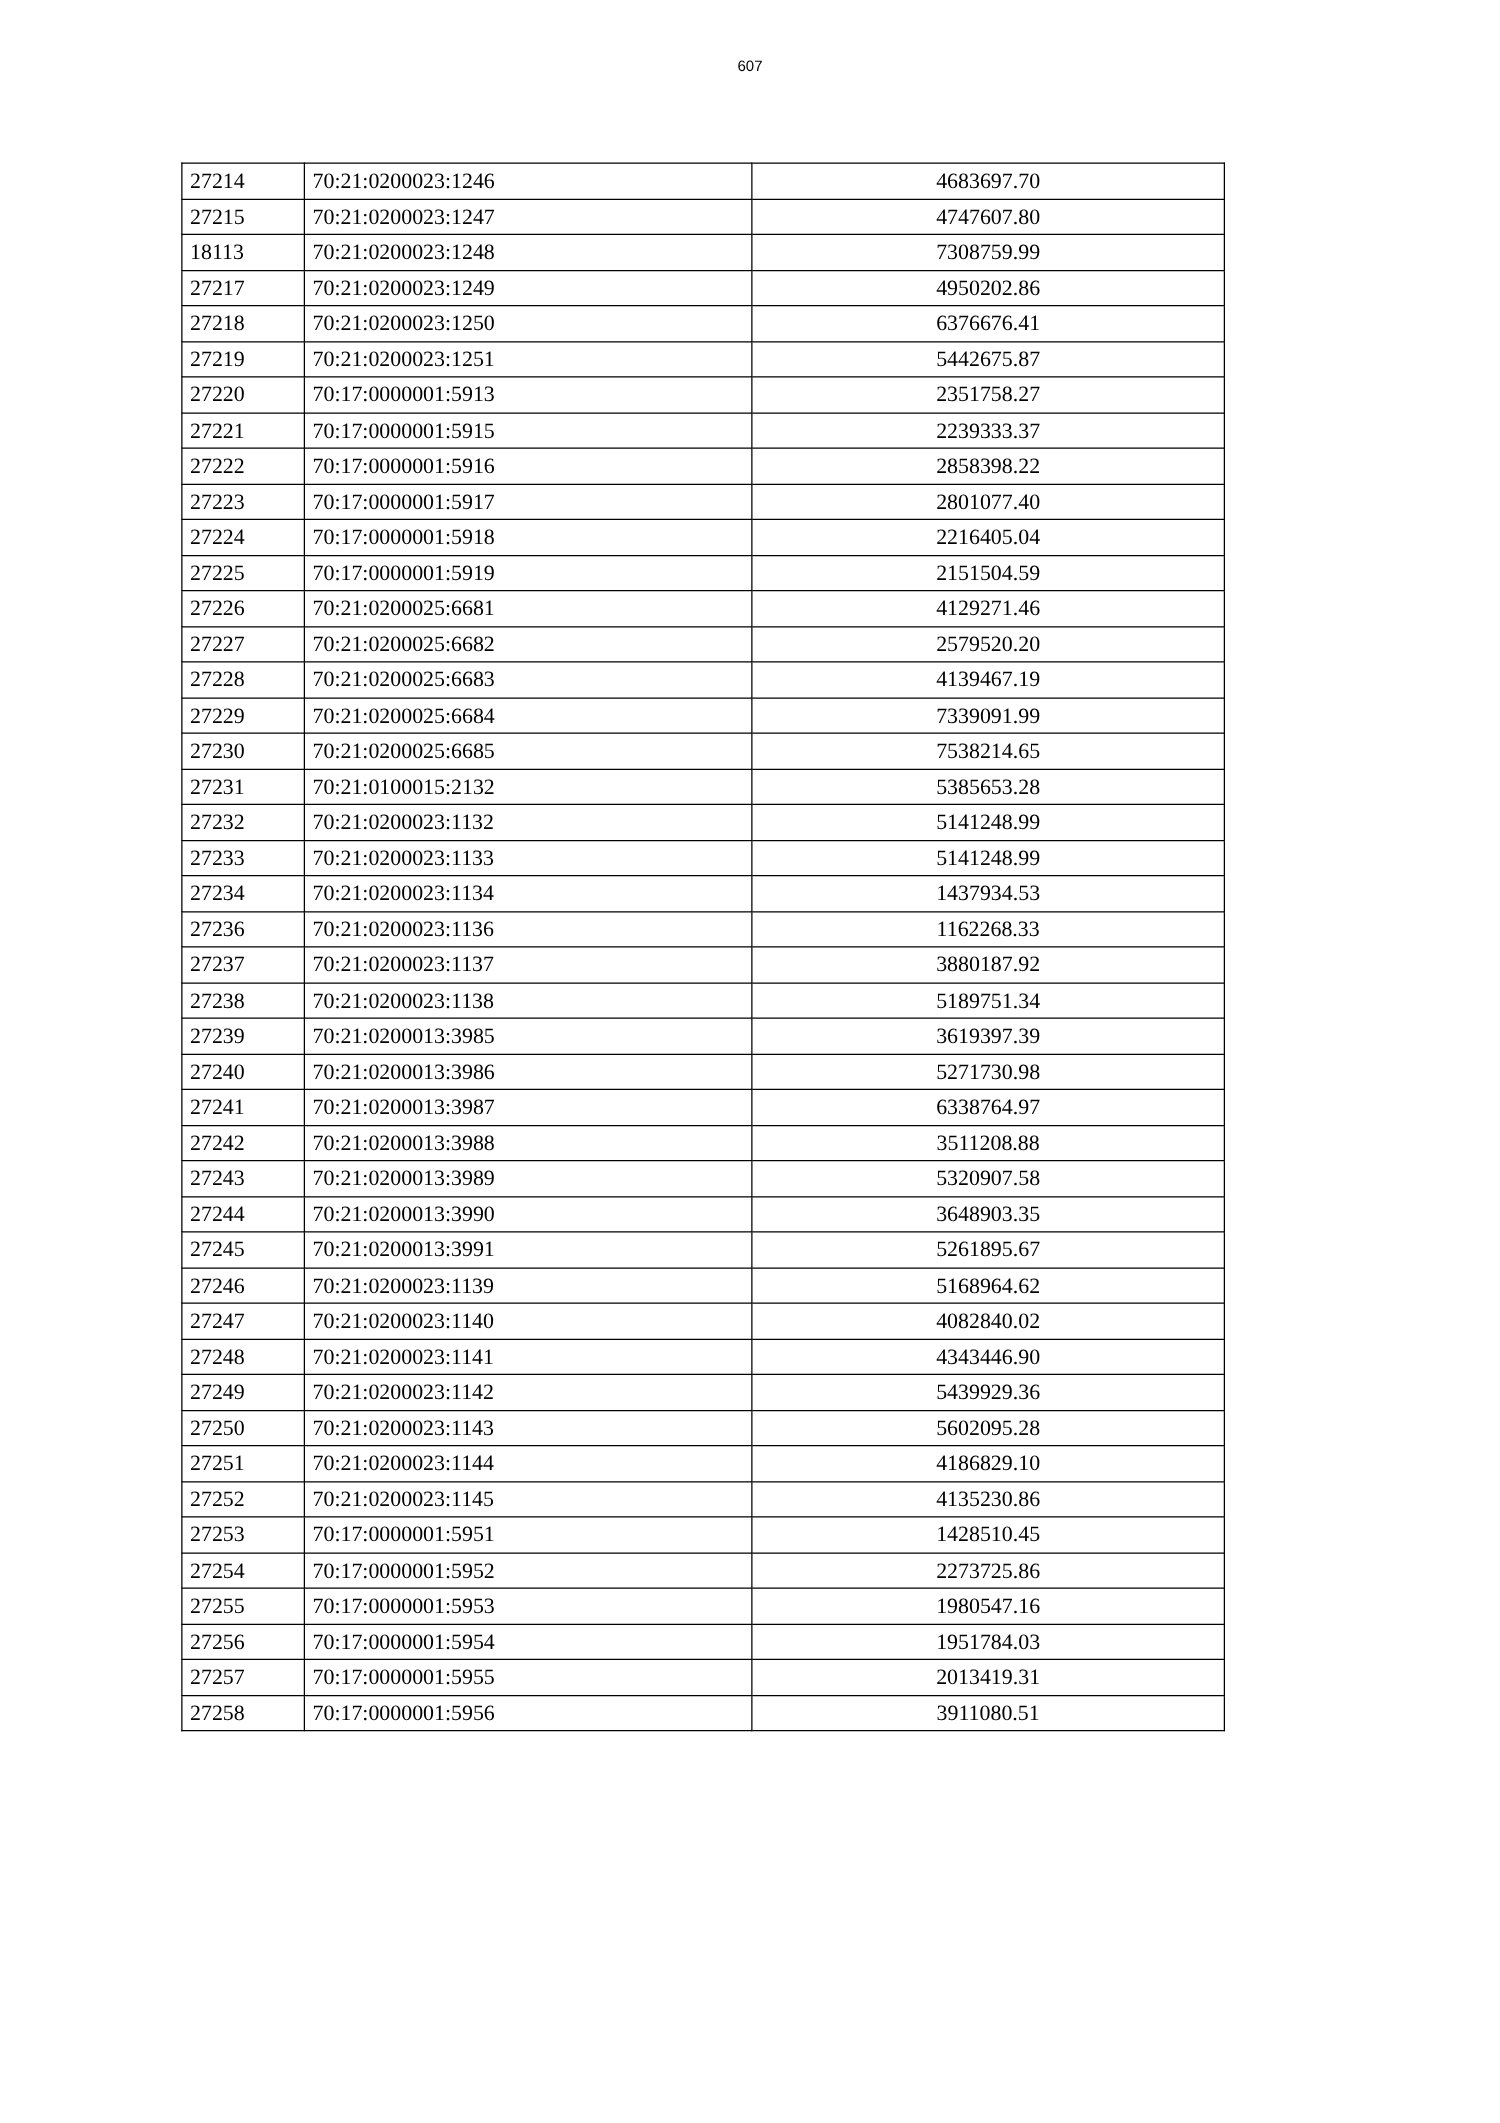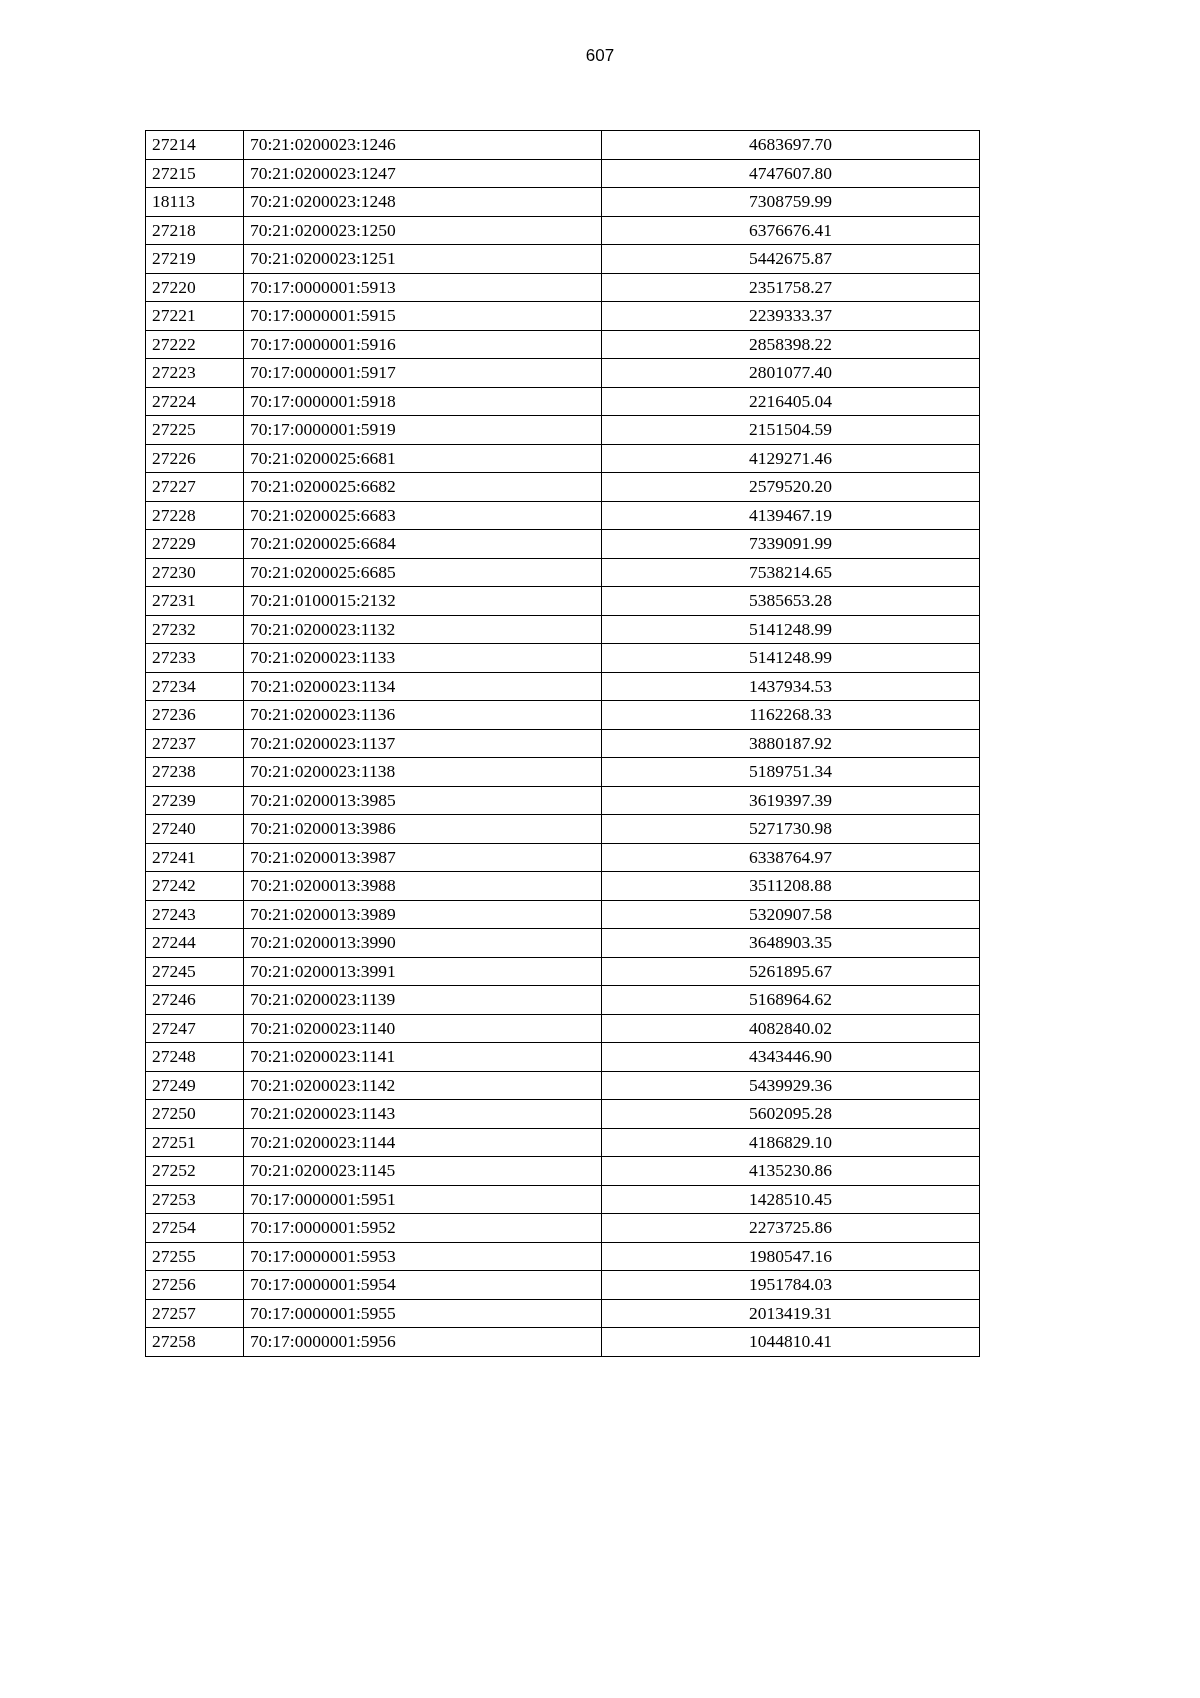--- a/index.html
+++ b/index.html
@@ -13,21 +13,21 @@
     font-family: "Liberation Serif", serif;
     color: #000000;
     position: relative;
   }
   .page-number {
     position: absolute;
     top: 46px;
     left: 0;
     width: 100%;
     text-align: center;
-    font-size: 17px;
+    font-size: 12px;
     font-family: "Liberation Sans", sans-serif;
   }
   table.data-table {
     position: absolute;
     top: 130px;
     left: 145px;
     border-collapse: collapse;
     table-layout: fixed;
     width: 795px;
   }
@@ -67,20 +67,25 @@
         <td class="col-index">27215</td>
         <td class="col-code">70:21:0200023:1247</td>
         <td class="col-value">4747607.80</td>
       </tr>
       <tr>
         <td class="col-index">18113</td>
         <td class="col-code">70:21:0200023:1248</td>
         <td class="col-value">7308759.99</td>
       </tr>
       <tr>
+        <td class="col-index">27217</td>
+        <td class="col-code">70:21:0200023:1249</td>
+        <td class="col-value">4950202.86</td>
+      </tr>
+      <tr>
         <td class="col-index">27218</td>
         <td class="col-code">70:21:0200023:1250</td>
         <td class="col-value">6376676.41</td>
       </tr>
       <tr>
         <td class="col-index">27219</td>
         <td class="col-code">70:21:0200023:1251</td>
         <td class="col-value">5442675.87</td>
       </tr>
       <tr>
@@ -264,16 +269,16 @@
         <td class="col-value">1951784.03</td>
       </tr>
       <tr>
         <td class="col-index">27257</td>
         <td class="col-code">70:17:0000001:5955</td>
         <td class="col-value">2013419.31</td>
       </tr>
       <tr>
         <td class="col-index">27258</td>
         <td class="col-code">70:17:0000001:5956</td>
-        <td class="col-value">1044810.41</td>
+        <td class="col-value">3911080.51</td>
       </tr>
     </tbody>
 </table>
 
 </body></html>

